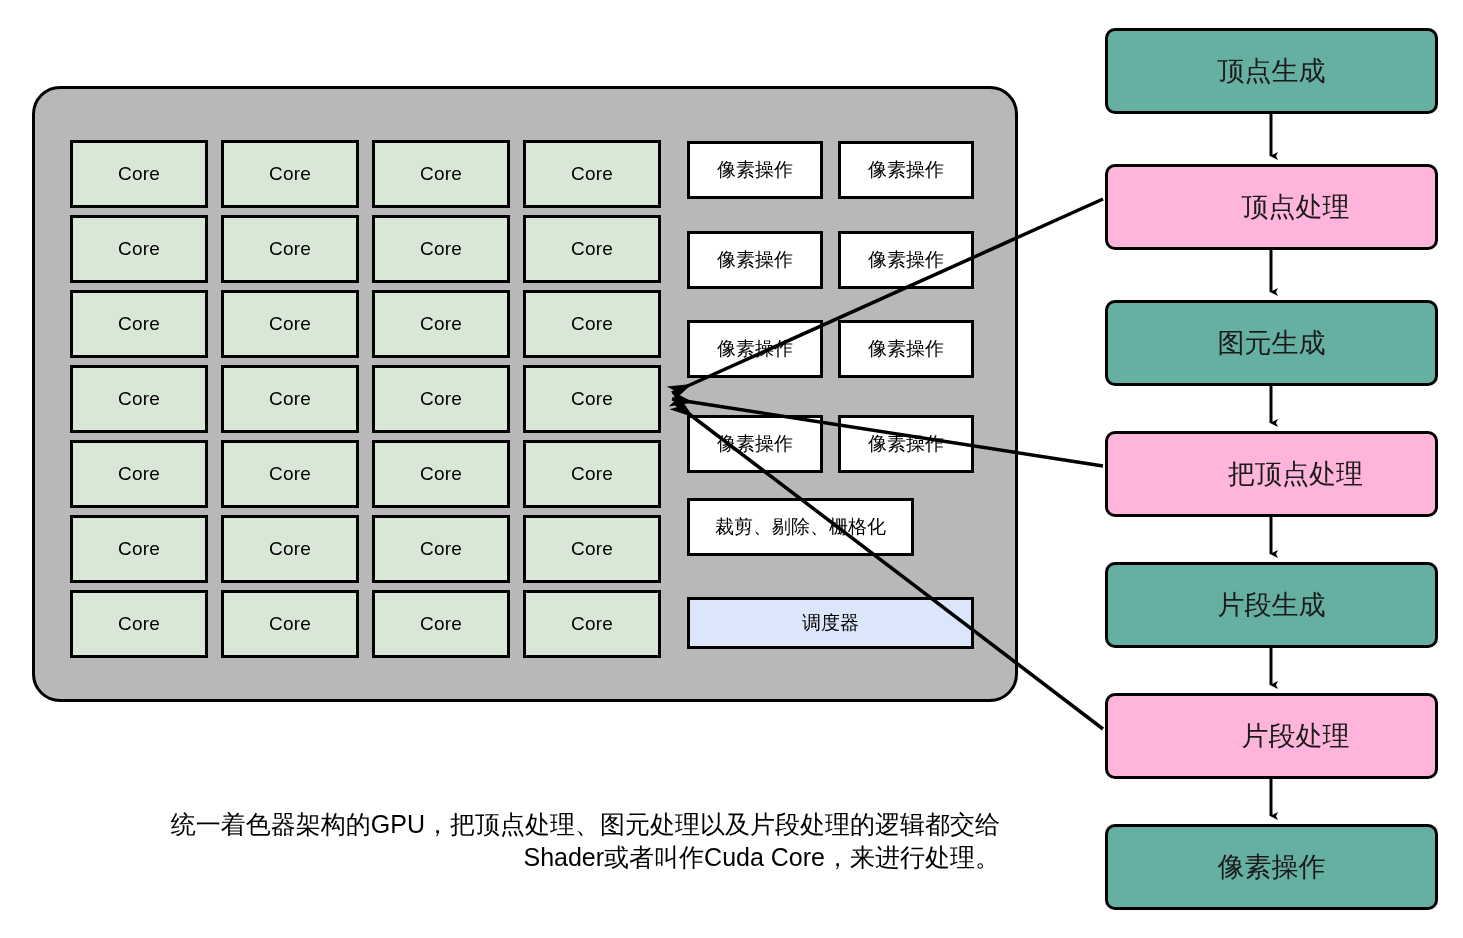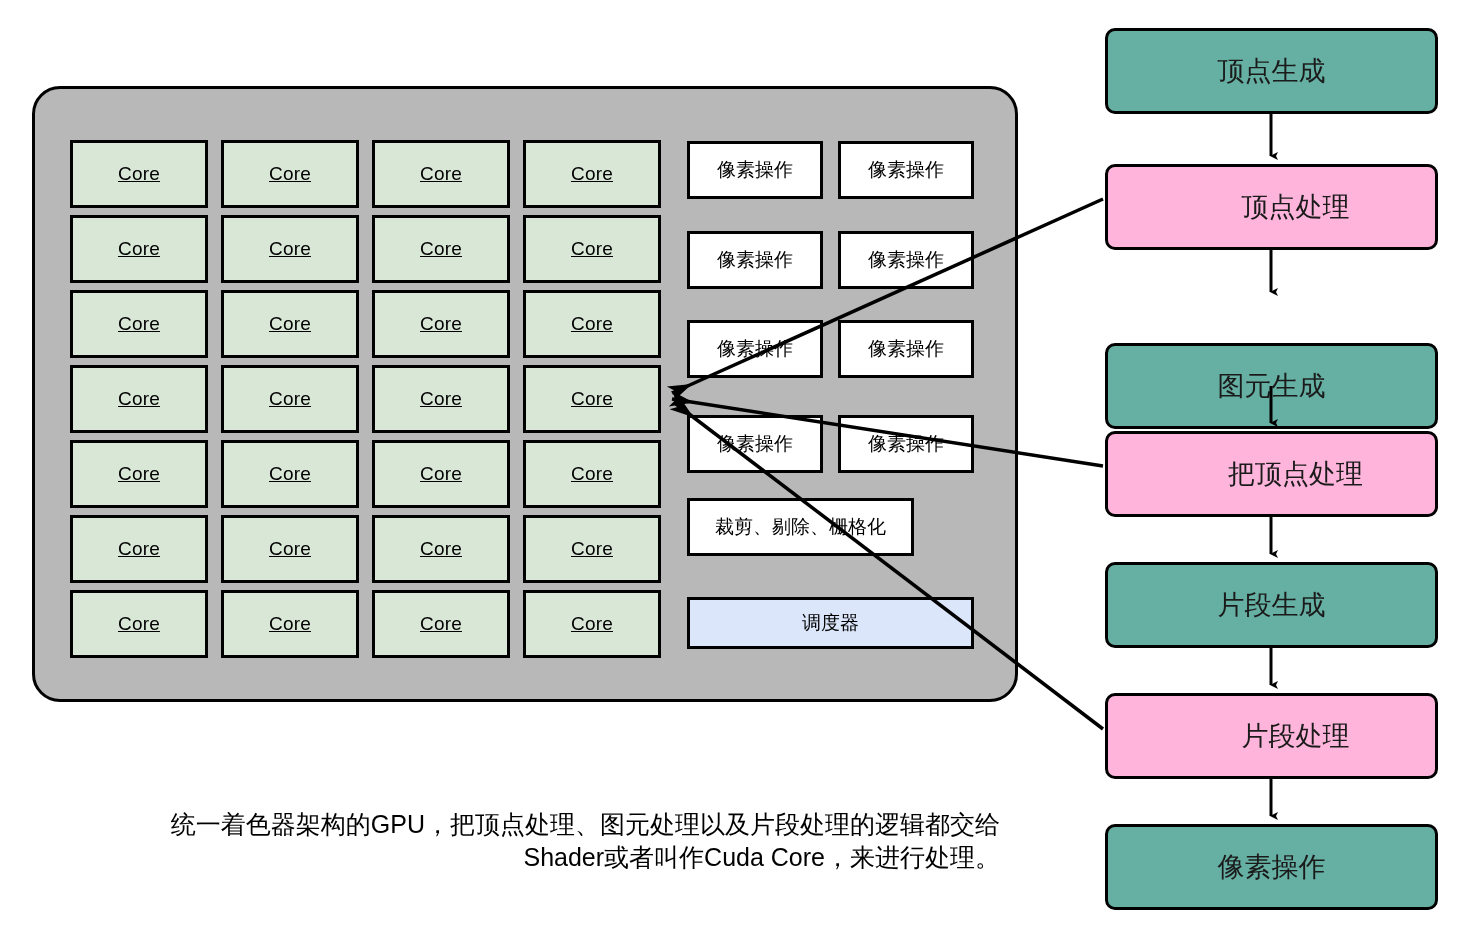--- a/index.html
+++ b/index.html
@@ -47,21 +47,20 @@
   .core-box {
     background: #d9e7d7;
     border: 3px solid #000000;
     box-sizing: border-box;
     display: flex;
     align-items: center;
     justify-content: center;
     font-size: 19px;
     color: #000000;
     letter-spacing: .2px;
-    text-decoration: underline;
   }
 
   
   .unit-box {
     position: absolute;
     background: #ffffff;
     border: 3px solid #000000;
     box-sizing: border-box;
     display: flex;
     align-items: center;
@@ -107,21 +106,21 @@
     align-items: center;
     justify-content: center;
     font-size: 27px;
     color: #1a1a1a;
   }
   .stage-gen  { background: #66afa3; }
   .stage-proc { background: #ffb5db; padding-left: 48px; }
 
   .sb0 { top: 28px; }
   .sb1 { top: 164px; }
-  .sb2 { top: 300px; margin-top: 43px; }
+  .sb2 { top: 300px; }
   .sb3 { top: 431px; }
   .sb4 { top: 562px; }
   .sb5 { top: 693px; }
   .sb6 { top: 824px; }
 
   
   #caption {
     position: absolute;
     left: 60px;
     top: 808px;

